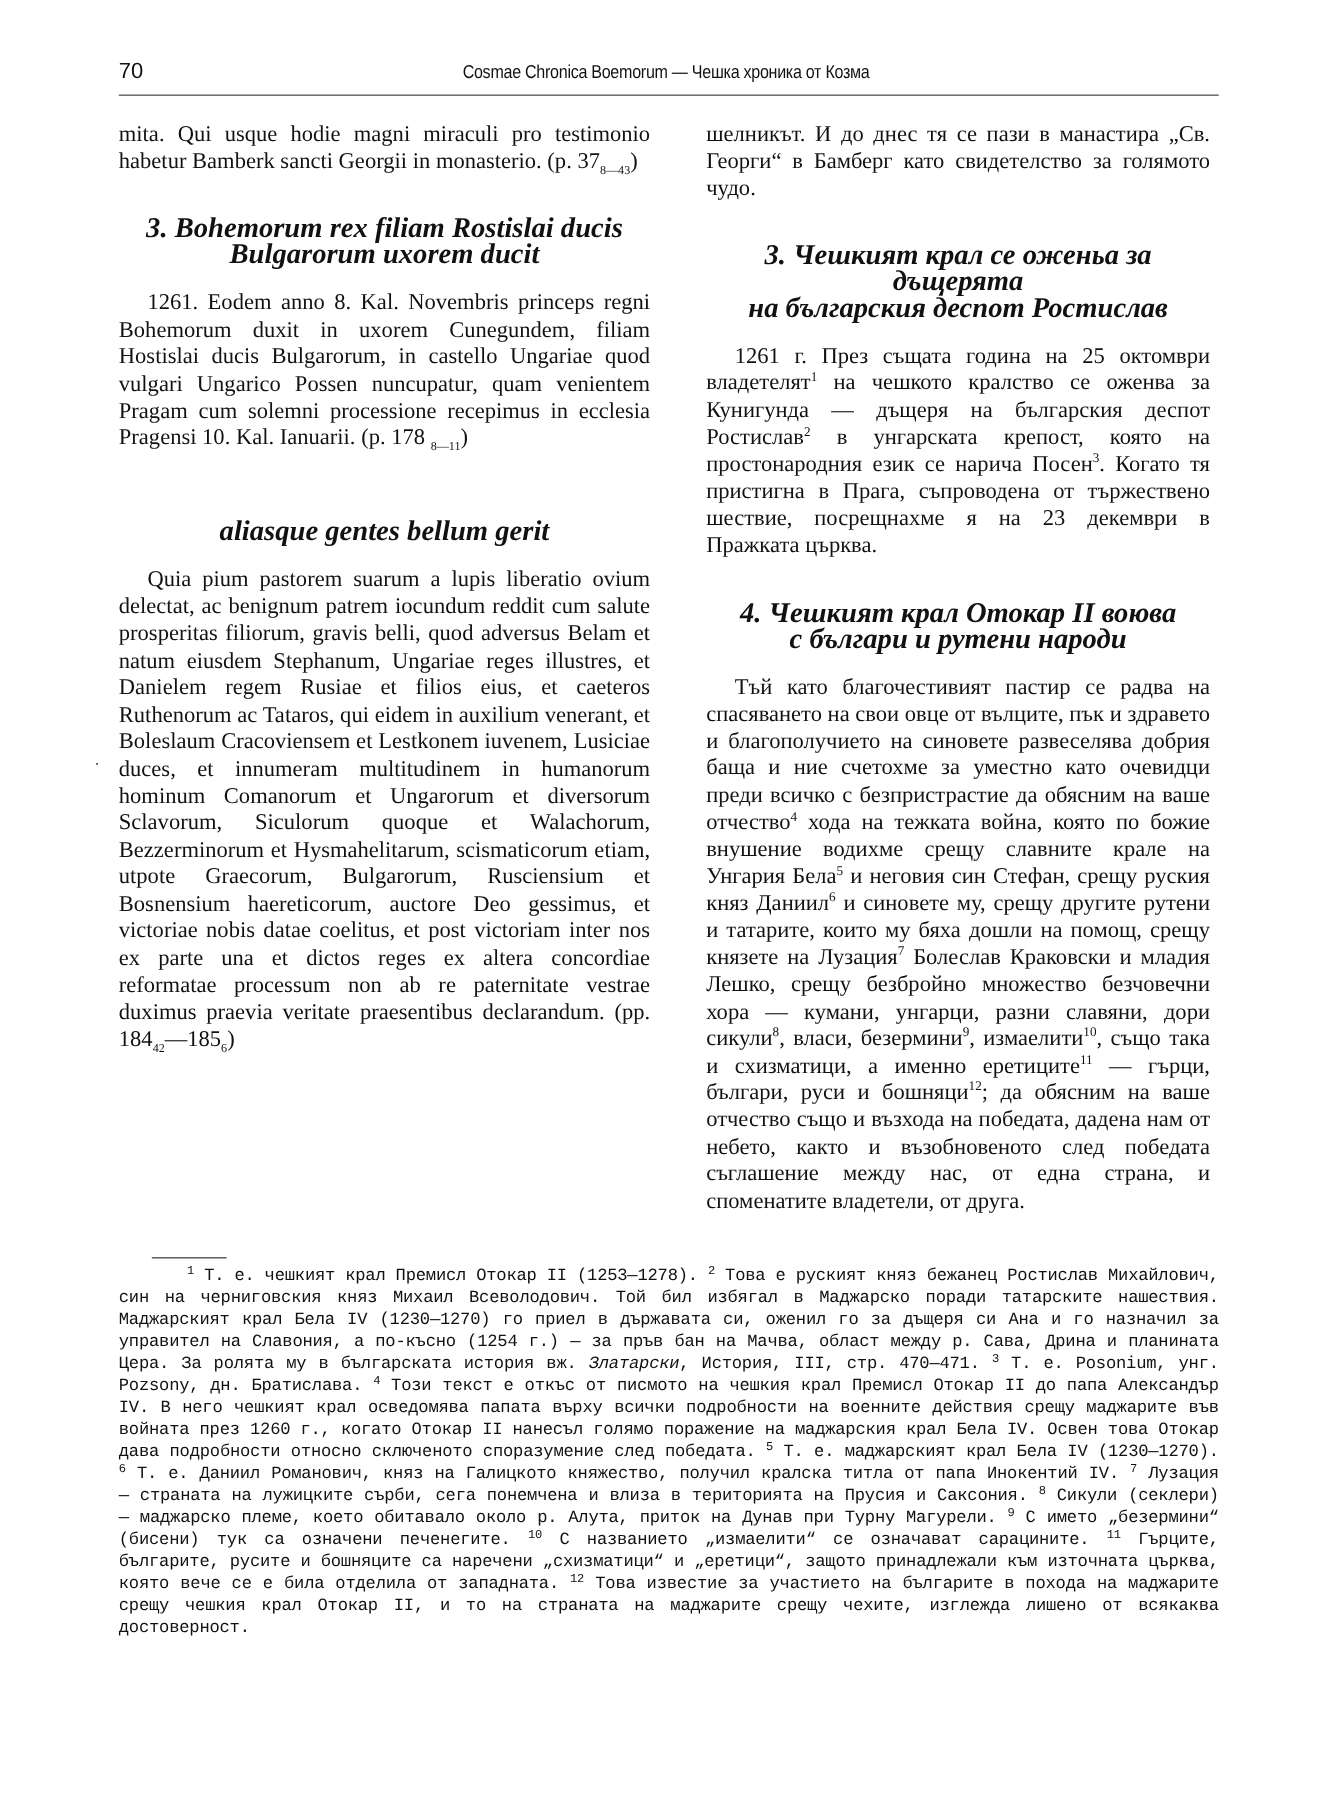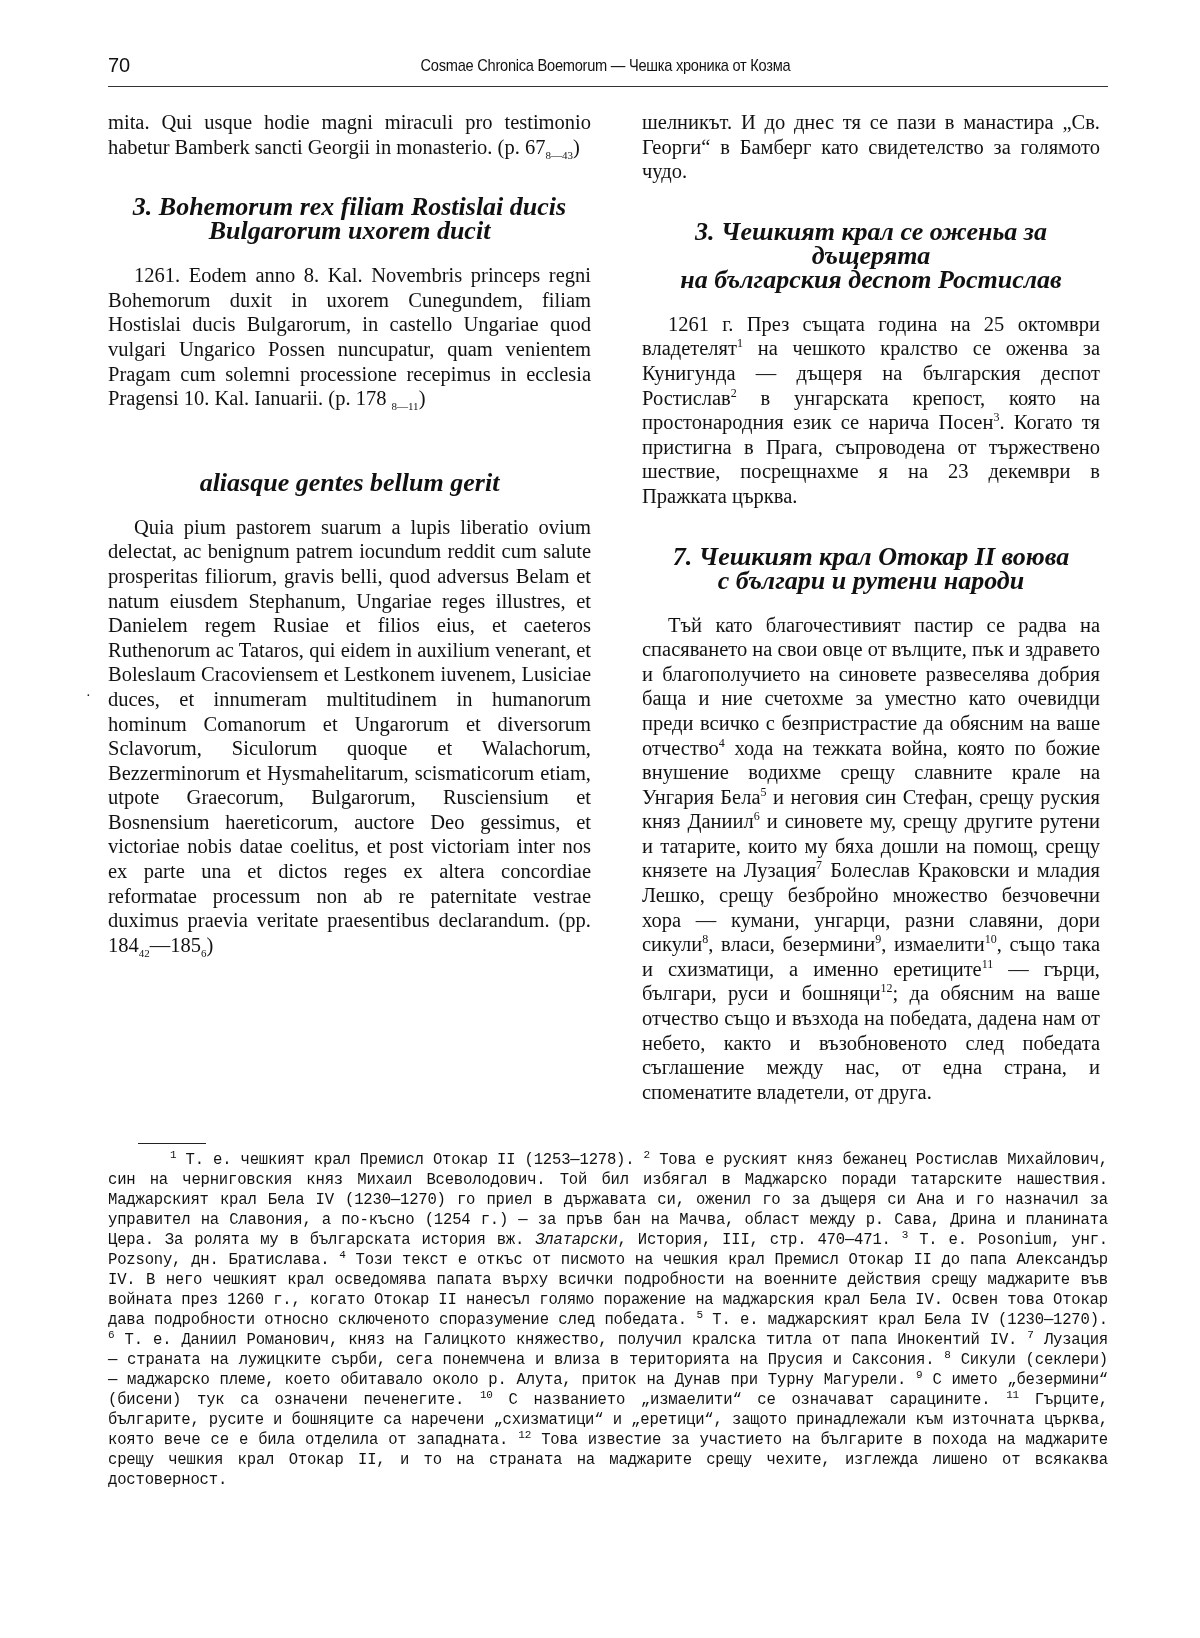--- a/index.html
+++ b/index.html
@@ -55,21 +55,21 @@
 
 <div class="header">
   <span class="page-num">70</span>
   <div class="running-title">Cosmae Chronica Boemorum — Чешка хроника от Козма</div>
 </div>
 <div class="header-rule"></div>
 
 <div class="margin-dot">·</div>
 
 <div class="col left">
-  <p class="para"><span>mita. Qui usque hodie magni miraculi pro testimonio habetur Bamberk sancti Georgii in monasterio. (p. 67</span><span class="sub">8—43</span><span>)</span></p>
+  <p class="para"><span>mita. Qui usque hodie magni miraculi pro testimonio habetur Bamberk sancti Georgii in monasterio. (p. 37</span><span class="sub">8—43</span><span>)</span></p>
   <div class="gap-l"></div>
   <h2 class="section-title">
     <span>3. Bohemorum rex filiam Rostislai ducis</span><br>
     <span>Bulgarorum uxorem ducit</span>
   </h2>
   <div class="gap-m"></div>
   <p class="para indent"><span>1261. Eodem anno 8. Kal. Novembris princeps regni Bohemorum duxit in uxorem Cunegundem, filiam Hostislai ducis Bulgarorum, in castello Ungariae quod vulgari Ungarico Possen nuncupatur, quam venientem Pragam cum solemni processione recepimus in ecclesia Pragensi 10. Kal. Ianuarii. (p. 178 </span><span class="sub">8—11</span><span>)</span></p>
   <div class="gap-l"></div>
   <h2 class="section-title">
     <br>
@@ -83,21 +83,21 @@
   <p class="para">шелникът. И до днес тя се пази в манастира „Св. Георги“ в Бамберг като свидетелство за голямото чудо.</p>
   <div class="gap-l"></div>
   <h2 class="section-title">
     <span>3. Чешкият крал се оженьа за дъщерята</span><br>
     <span>на българския деспот Ростислав</span>
   </h2>
   <div class="gap-m"></div>
   <p class="para indent"><span>1261 г. През същата година на 25 октомври владетелят</span><span class="sup">1</span><span> на чешкото кралство се оженва за Кунигунда — дъщеря на българския деспот Ростислав</span><span class="sup">2</span><span> в унгарската крепост, която на простонародния език се нарича Посен</span><span class="sup">3</span><span>. Когато тя пристигна в Прага, съпроводена от тържествено шествие, посрещнахме я на 23 декември в Пражката църква.</span></p>
   <div class="gap-l"></div>
   <h2 class="section-title">
-    <span>7. Чешкият крал Отокар II воюва</span><br>
+    <span>4. Чешкият крал Отокар II воюва</span><br>
     <span>с българи и рутени народи</span>
   </h2>
   <div class="gap-m"></div>
   <p class="para indent"><span>Тъй като благочестивият пастир се радва на спасяването на свои овце от вълците, пък и здравето и благополучието на синовете развеселява добрия баща и ние счетохме за уместно като очевидци преди всичко с безпристрастие да обясним на ваше отчество</span><span class="sup">4</span><span> хода на тежката война, която по божие внушение водихме срещу славните крале на Унгария Бела</span><span class="sup">5</span><span> и неговия син Стефан, срещу руския княз Даниил</span><span class="sup">6</span><span> и синовете му, срещу другите рутени и татарите, които му бяха дошли на помощ, срещу князете на Лузация</span><span class="sup">7</span><span> Болеслав Краковски и младия Лешко, срещу безбройно множество безчовечни хора — кумани, унгарци, разни славяни, дори сикули</span><span class="sup">8</span><span>, власи, безермини</span><span class="sup">9</span><span>, измаелити</span><span class="sup">10</span><span>, също така и схизматици, а именно еретиците</span><span class="sup">11</span><span> — гърци, българи, руси и бошняци</span><span class="sup">12</span><span>; да обясним на ваше отчество също и възхода на победата, дадена нам от небето, както и възобновеното след победата съглашение между нас, от една страна, и споменатите владетели, от друга.</span></p>
 </div>
 
 <div class="footnote-rule"></div>
 <div class="footnotes">
   <p><span class="fn-num">1</span><span> Т. е. чешкият крал Премисл Отокар II (1253—1278).   </span><span class="fn-num">2</span><span> Това е руският княз бежанец Ростислав Михайлович, син на черниговския княз Михаил Всеволодович. Той бил избягал в Маджарско поради татарските нашествия. Маджарският крал Бела IV (1230—1270) го приел в държавата си, оженил го за дъщеря си Ана и го назначил за управител на Славония, а по-късно (1254 г.) — за пръв бан на Мачва, област между р. Сава, Дрина и планината Цера. За ролята му в българската история вж. </span><span class="fn-ital">Златарски</span><span>, История, III, стр. 470—471.   </span><span class="fn-num">3</span><span> Т. е. Posonium, унг. Pozsony, дн. Братислава.   </span><span class="fn-num">4</span><span> Този текст е откъс от писмото на чешкия крал Премисл Отокар II до папа Александър IV. В него чешкият крал осведомява папата върху всички подробности на военните действия срещу маджарите във войната през 1260 г., когато Отокар II нанесъл голямо поражение на маджарския крал Бела IV. Освен това Отокар дава подробности относно сключеното споразумение след победата.   </span><span class="fn-num">5</span><span> Т. е. маджарският крал Бела IV (1230—1270).   </span><span class="fn-num">6</span><span> Т. е. Даниил Романович, княз на Галицкото княжество, получил кралска титла от папа Инокентий IV.   </span><span class="fn-num">7</span><span> Лузация — страната на лужицките сърби, сега понемчена и влиза в територията на Прусия и Саксония.   </span><span class="fn-num">8</span><span> Сикули (секлери) — маджарско племе, което обитавало около р. Алута, приток на Дунав при Турну Магурели.   </span><span class="fn-num">9</span><span> С името „безермини“ (бисени) тук са означени печенегите. </span><span class="fn-num">10</span><span> С названието „измаелити“ се означават сарацините.   </span><span class="fn-num">11</span><span> Гърците, българите, русите и бошняците са наречени „схизматици“ и „еретици“, защото принадлежали към източната църква, която вече се е била отделила от западната.   </span><span class="fn-num">12</span><span> Това известие за участието на българите в похода на маджарите срещу чешкия крал Отокар II, и то на страната на маджарите срещу чехите, изглежда лишено от всякаква достоверност.</span></p>
 </div>

